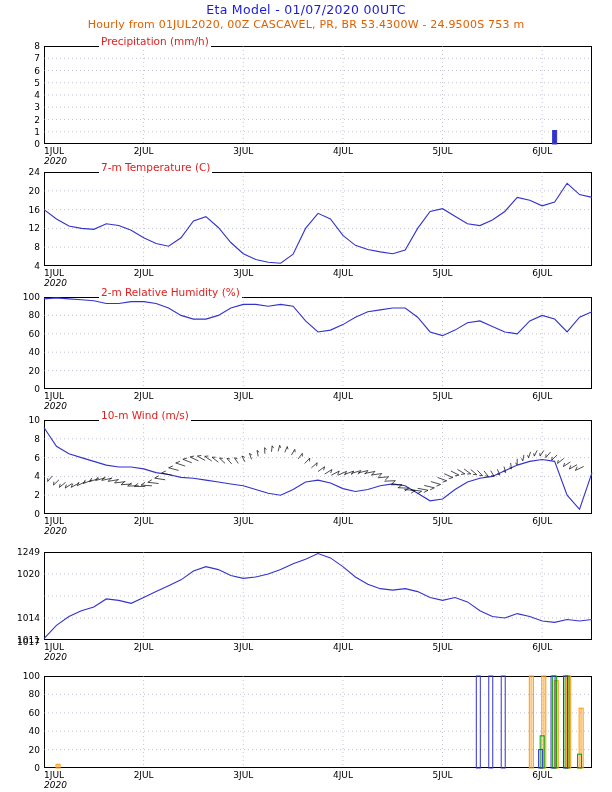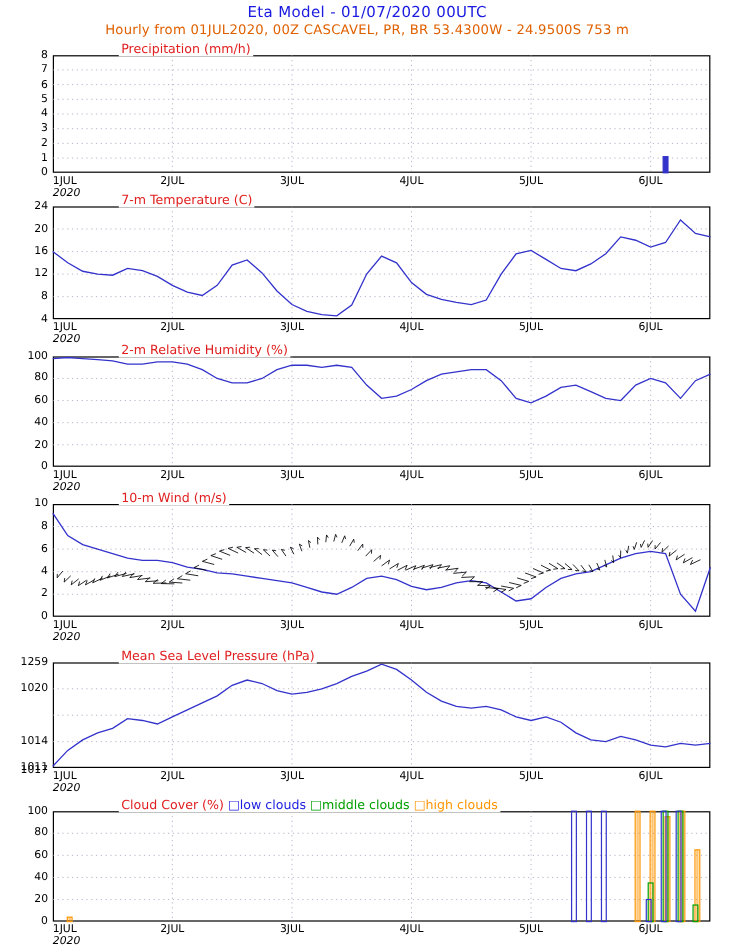--- a/index.html
+++ b/index.html
@@ -334,54 +334,47 @@
     <div class="xtick" style="left: 99.6364px;">2JUL</div>
     <div class="xtick" style="left: 199.273px;">3JUL</div>
     <div class="xtick" style="left: 298.909px;">4JUL</div>
     <div class="xtick" style="left: 398.545px;">5JUL</div>
     <div class="xtick" style="left: 498.182px;">6JUL</div>
     <div class="year">2020</div>
   </div>
 
 <div class="panel" id="p4" style="top:552px;width:548px;height:88px;">
   <div class="frame"></div>
-  <div class="panel-label">Mean Sea Level Pressure (hPa)</div>
   <svg id="s4" width="548" height="88">
       <line x1="0" y1="66" x2="548" y2="66" stroke="#9999bb" stroke-width="0.6" stroke-dasharray="1,3"></line>
       <line x1="0" y1="44" x2="548" y2="44" stroke="#9999bb" stroke-width="0.6" stroke-dasharray="1,3"></line>
       <line x1="0" y1="22" x2="548" y2="22" stroke="#9999bb" stroke-width="0.6" stroke-dasharray="1,3"></line>
       <line x1="99.63636363636364" y1="0" x2="99.63636363636364" y2="88" stroke="#9999bb" stroke-width="0.6" stroke-dasharray="1,3"></line>
       <line x1="199.27272727272728" y1="0" x2="199.27272727272728" y2="88" stroke="#9999bb" stroke-width="0.6" stroke-dasharray="1,3"></line>
       <line x1="298.9090909090909" y1="0" x2="298.9090909090909" y2="88" stroke="#9999bb" stroke-width="0.6" stroke-dasharray="1,3"></line>
       <line x1="398.54545454545456" y1="0" x2="398.54545454545456" y2="88" stroke="#9999bb" stroke-width="0.6" stroke-dasharray="1,3"></line>
       <line x1="498.1818181818182" y1="0" x2="498.1818181818182" y2="88" stroke="#9999bb" stroke-width="0.6" stroke-dasharray="1,3"></line>
       <path d="M0.00,86.53 L12.45,73.33 L24.91,64.53 L37.36,58.67 L49.82,55.00 L62.27,46.93 L74.73,48.40 L87.18,51.33 L99.64,45.47 L112.09,39.60 L124.55,33.73 L137.00,27.87 L149.45,19.07 L161.91,14.67 L174.36,17.60 L186.82,23.47 L199.27,26.40 L211.73,24.93 L224.18,22.00 L236.64,17.60 L249.09,11.73 L261.55,7.33 L274.00,1.47 L286.45,5.87 L298.91,14.67 L311.36,24.93 L323.82,32.27 L336.27,36.67 L348.73,38.13 L361.18,36.67 L373.64,39.60 L386.09,45.47 L398.55,48.40 L411.00,45.47 L423.45,49.87 L435.91,58.67 L448.36,64.53 L460.82,66.00 L473.27,61.60 L485.73,64.53 L498.18,68.93 L510.64,70.40 L523.09,67.47 L535.55,68.93 L548.00,67.47 " fill="none" stroke="#3333cc" stroke-width="1.1"></path>
     </svg>
 <div class="ytick" style="top: 88px;">1011</div>
     <div class="ytick" style="top: 66px;">1014</div>
     <div class="ytick" style="top: 44px; margin-top: 46px;">1017</div>
     <div class="ytick" style="top: 22px;">1020</div>
-    <div class="ytick" style="top: 0px;">1259</div>
+    <div class="ytick" style="top: 0px;">1249</div>
     <div class="xtick left" style="left: 0px;">1JUL</div>
     <div class="xtick" style="left: 99.6364px;">2JUL</div>
     <div class="xtick" style="left: 199.273px;">3JUL</div>
     <div class="xtick" style="left: 298.909px;">4JUL</div>
     <div class="xtick" style="left: 398.545px;">5JUL</div>
     <div class="xtick" style="left: 498.182px;">6JUL</div>
     <div class="year">2020</div>
   </div>
 
 <div class="panel" id="p5" style="top:676px;width:548px;height:92px;">
   <div class="frame"></div>
-  <div class="panel-label">
-    <span>Cloud Cover (%)</span>
-    <span class="lbl-blue">□<span>low clouds</span></span>
-    <span class="lbl-green">□<span>middle clouds</span></span>
-    <span class="lbl-orange">□<span>high clouds</span></span>
-  </div>
   <svg id="s5" width="548" height="92">
       <line x1="0" y1="73.6" x2="548" y2="73.6" stroke="#9999bb" stroke-width="0.6" stroke-dasharray="1,3"></line>
       <line x1="0" y1="55.199999999999996" x2="548" y2="55.199999999999996" stroke="#9999bb" stroke-width="0.6" stroke-dasharray="1,3"></line>
       <line x1="0" y1="36.800000000000004" x2="548" y2="36.800000000000004" stroke="#9999bb" stroke-width="0.6" stroke-dasharray="1,3"></line>
       <line x1="0" y1="18.39999999999999" x2="548" y2="18.39999999999999" stroke="#9999bb" stroke-width="0.6" stroke-dasharray="1,3"></line>
       <line x1="99.63636363636364" y1="0" x2="99.63636363636364" y2="92" stroke="#9999bb" stroke-width="0.6" stroke-dasharray="1,3"></line>
       <line x1="199.27272727272728" y1="0" x2="199.27272727272728" y2="92" stroke="#9999bb" stroke-width="0.6" stroke-dasharray="1,3"></line>
       <line x1="298.9090909090909" y1="0" x2="298.9090909090909" y2="92" stroke="#9999bb" stroke-width="0.6" stroke-dasharray="1,3"></line>
       <line x1="398.54545454545456" y1="0" x2="398.54545454545456" y2="92" stroke="#9999bb" stroke-width="0.6" stroke-dasharray="1,3"></line>
       <line x1="498.1818181818182" y1="0" x2="498.1818181818182" y2="92" stroke="#9999bb" stroke-width="0.6" stroke-dasharray="1,3"></line>

